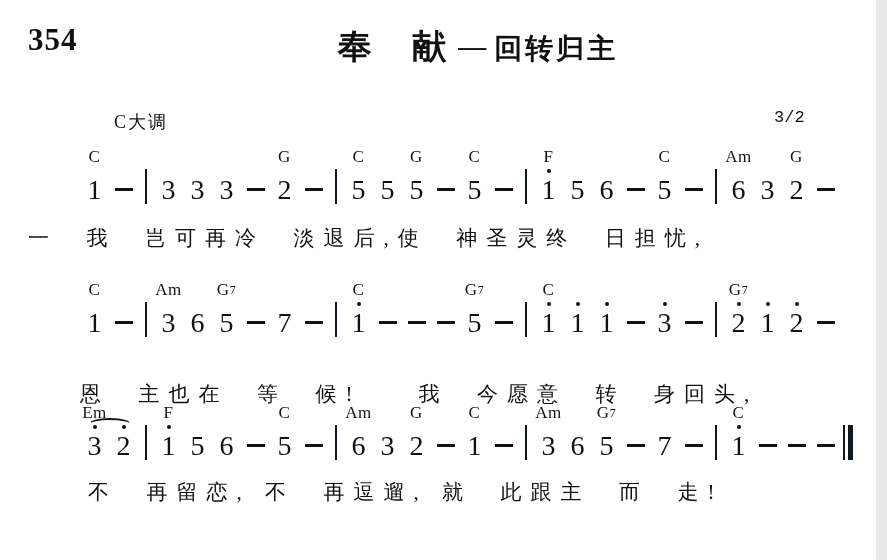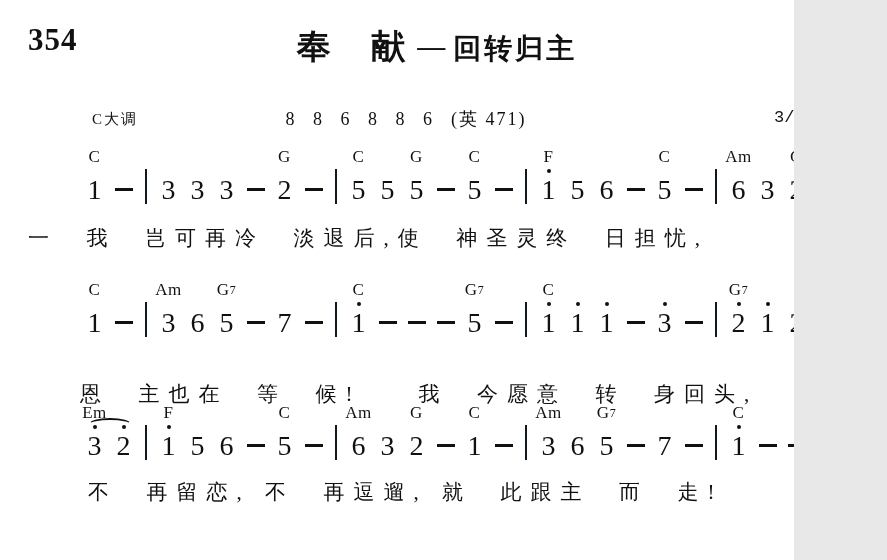--- a/index.html
+++ b/index.html
@@ -1,28 +1,28 @@
 <!DOCTYPE html>
 <html><head>
 <meta charset="utf-8">
 <style>
   html,body{margin:0;padding:0;background:#e8e8e8;}
   .sheet{
-    position:relative;width:794px;height:560px;background:#ffffff;
+    position:relative;width:876px;height:560px;background:#ffffff;
     font-family:"Liberation Serif", serif;color:#111;overflow:hidden;
   }
   .hymn-number{position:absolute;left:28px;top:22px;font-size:31px;font-weight:bold;letter-spacing:1px;}
   .title-row{position:absolute;top:24px;left:0;width:100%;text-align:center;white-space:nowrap;padding-left:40px;}
   .title-main{font-size:34px;font-weight:900;word-spacing:24px;letter-spacing:4px;}
   .title-dash{font-size:28px;font-weight:700;margin:0 8px;vertical-align:3px;}
   .title-sub{font-size:28px;font-weight:700;letter-spacing:3px;}
   .meter-row{position:absolute;top:86px;left:0;width:100%;text-align:center;font-size:18px;white-space:pre;}
   .meter-numbers{letter-spacing:7px;}
   .meter-ref{margin-left:12px;letter-spacing:2px;}
-  .key-sig{position:absolute;left:92px;top:110px;font-size:15px;letter-spacing:2px;}
+  .key-sig{position:absolute;left:114px;top:110px;font-size:18px;letter-spacing:2px;}
   .time-sig{position:absolute;left:774px;top:108px;font-size:17px;font-family:Liberation Mono, monospace;}
   .music-line{position:absolute;left:80px;display:flex;align-items:flex-start;height:56px;}
   .cell{width:29px;display:flex;flex-direction:column;align-items:center;position:relative;}
   .chord{height:18px;font-size:17px;line-height:17px;white-space:nowrap;letter-spacing:0.5px;}
   .chord .seven{font-size:12px;vertical-align:1px;}
   .dotrow{height:9px;display:flex;align-items:center;justify-content:center;}
   .dot{width:4px;height:4px;border-radius:50%;background:#111;display:block;}
   .digit{height:29px;font-size:28px;line-height:29px;display:flex;align-items:center;justify-content:center;}
   .dashline{width:18px;height:3px;background:#111;display:block;}
   .bar-cell{width:16px;height:56px;display:flex;justify-content:center;align-items:flex-end;}
@@ -35,23 +35,20 @@
   .lyric-line{position:absolute;font-size:21px;letter-spacing:9px;white-space:pre;line-height:32px;}
 </style>
 </head>
 <body>
 
 <div class="sheet">
   <div class="hymn-number">354</div>
   <div class="title-row">
     <span class="title-main">奉 献</span><span class="title-dash">—</span><span class="title-sub">回转归主</span>
   </div>
-  <div class="meter-row">
-    <span class="meter-numbers">8 8 6 8 8 6</span><span class="meter-ref">(英 471)</span>
-  </div>
   <div class="key-sig">C大调</div>
   <div class="time-sig">3/2</div>
   <div id="systems">
       <div class="music-line" style="top: 148px;">
         <div class="cell">
           <div class="chord">C</div>
           <div class="dotrow"></div>
           <div class="digit">1</div>
         </div>
         <div class="cell">

